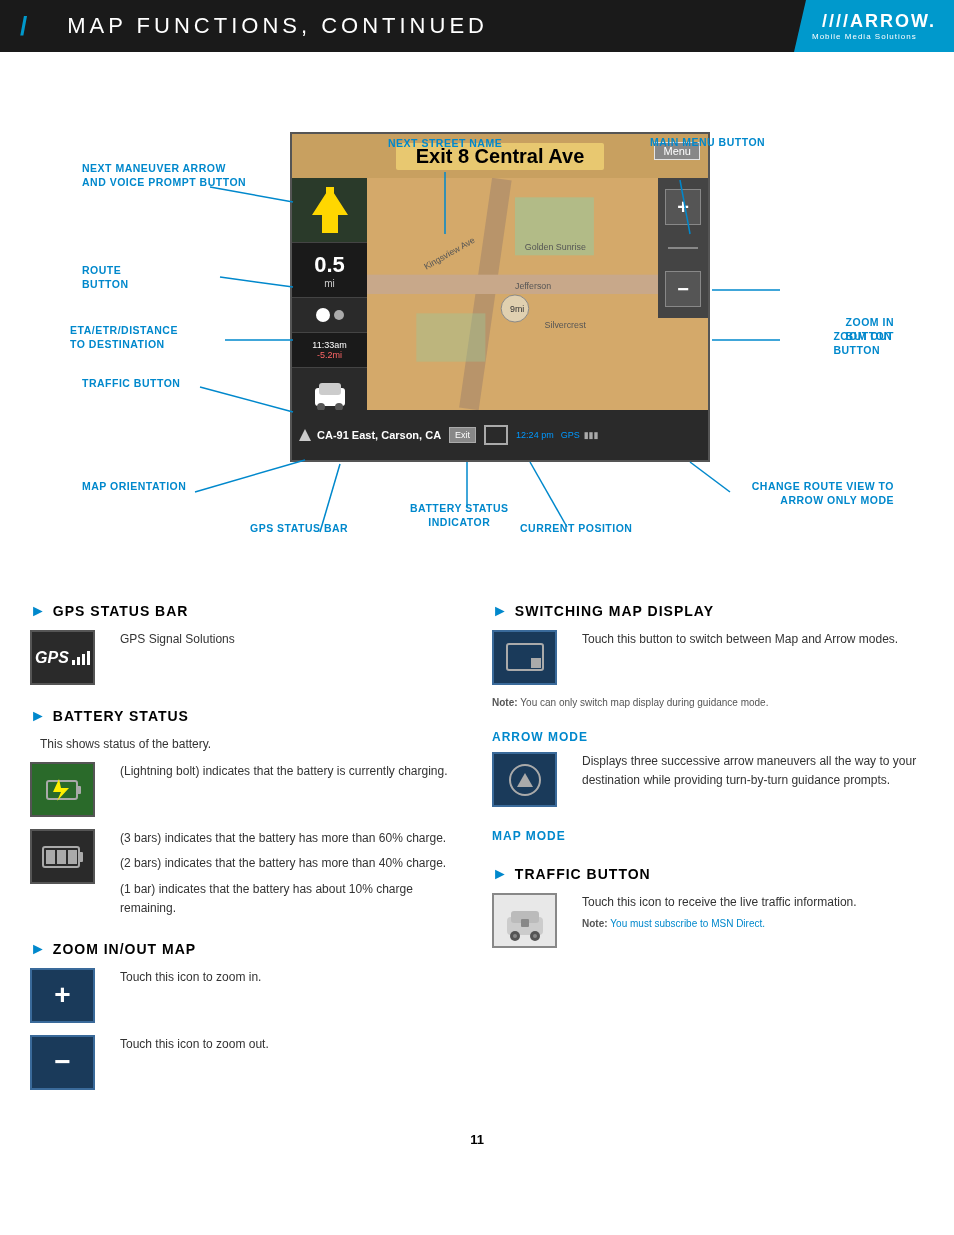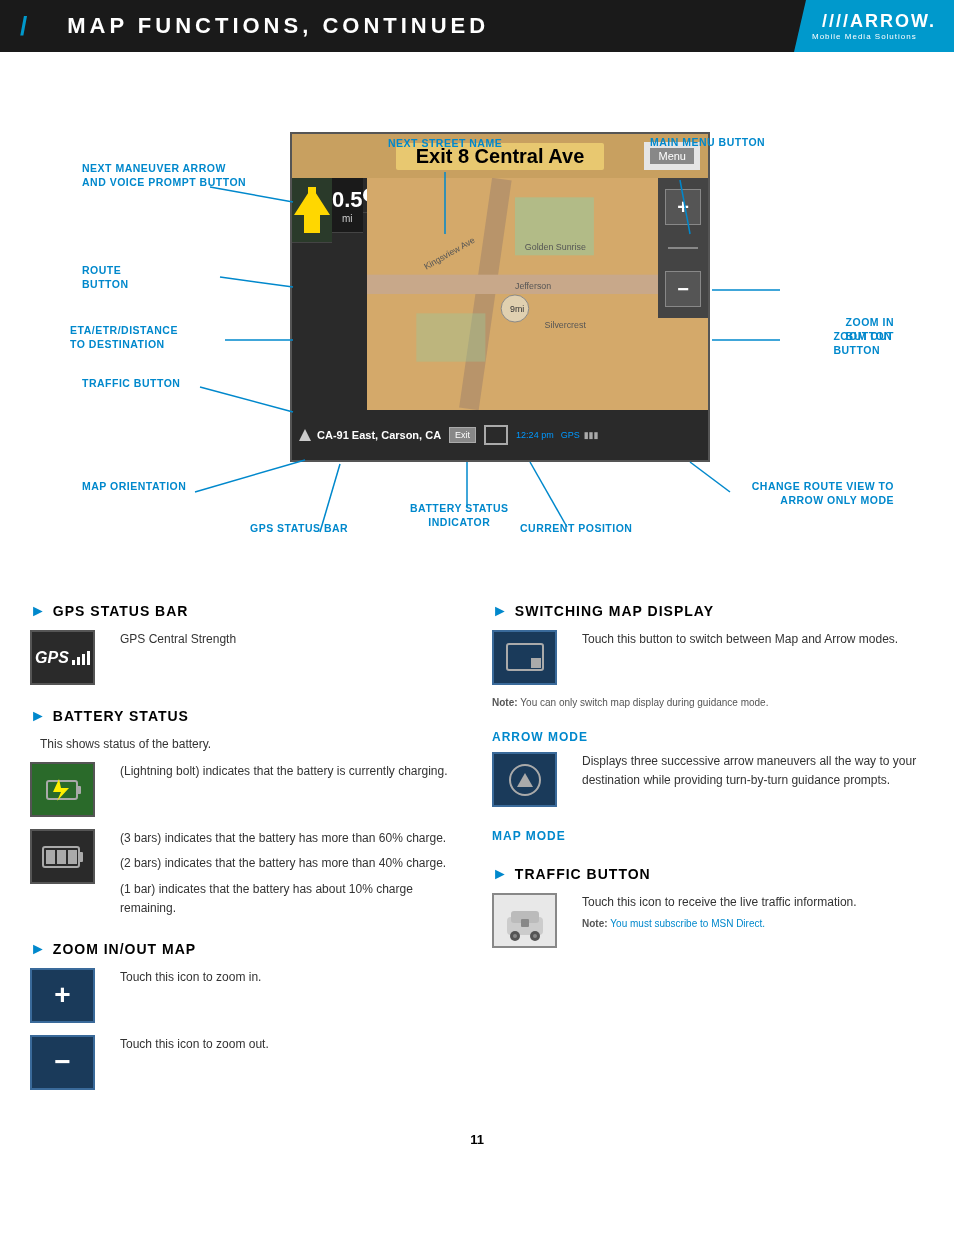--- a/index.html
+++ b/index.html
@@ -17,21 +17,21 @@
       background: #1a1a1a;
       height: 52px;
       display: flex;
       align-items: center;
       padding: 0 20px;
       position: relative;
     }
     .header-title {
       color: #fff;
       font-size: 22px;
-      font-weight: bold;
+      font-weight: normal;
       letter-spacing: 4px;
       text-transform: uppercase;
       padding-left: 30px;
     }
     .header-slash {
       color: #0099cc;
       font-size: 26px;
       font-weight: bold;
       margin-right: 10px;
     }
@@ -103,31 +103,32 @@
       border-radius: 2px;
     }
     .map-menu-btn {
       position: absolute;
       right: 8px;
       top: 8px;
       background: #888;
       color: #fff;
       padding: 2px 8px;
       font-size: 11px;
-      border: 6px solid #e5e5e5;
+      border: 1px solid #e5e5e5;
     }
 
     .map-left-panel {
       position: absolute;
       left: 0;
       top: 44px;
       width: 75px;
       height: 286px;
       background: #2a2a2a;
       display: flex;
+      flex-direction: column;
     }
     .map-arrow-box {
       background: #2a3a2a;
       height: 65px;
       display: flex;
       align-items: center;
       justify-content: center;
       border-bottom: 1px solid #444;
     }
 
@@ -615,21 +616,21 @@
         <div class="icon-box">
           <div class="icon-thumb gps-thumb">
             <span class="gps-text">GPS</span>
             <div class="gps-bars">
               <div class="gps-bar" style="height:5px;"></div>
               <div class="gps-bar" style="height:8px;"></div>
               <div class="gps-bar" style="height:11px;"></div>
               <div class="gps-bar" style="height:14px;"></div>
             </div>
           </div>
-          <span class="section-content">GPS Central Strength</span>
+          <span class="section-content">GPS Signal Solutions</span>
         </div>
       </div>
 
       <div class="section">
         <div class="section-heading">
           <span class="section-heading-arrow">►</span>
           <span>BATTERY STATUS</span>
         </div>
         <div class="section-content" style="margin-bottom:8px;">This shows status of the battery.</div>
         <div class="icon-box">

